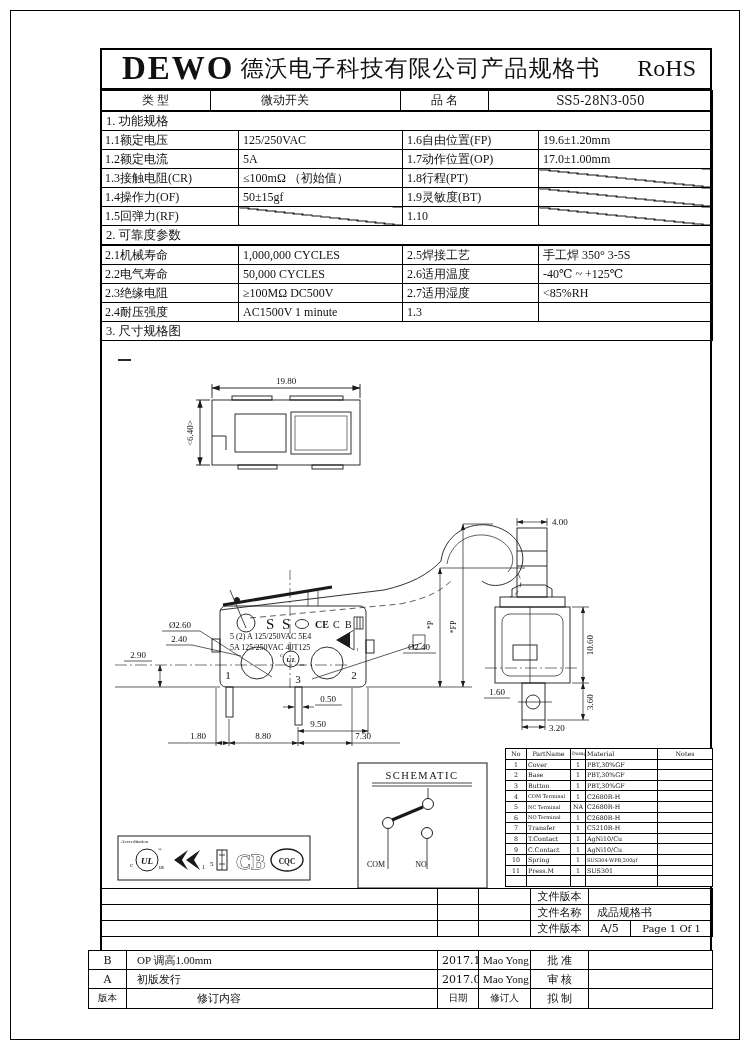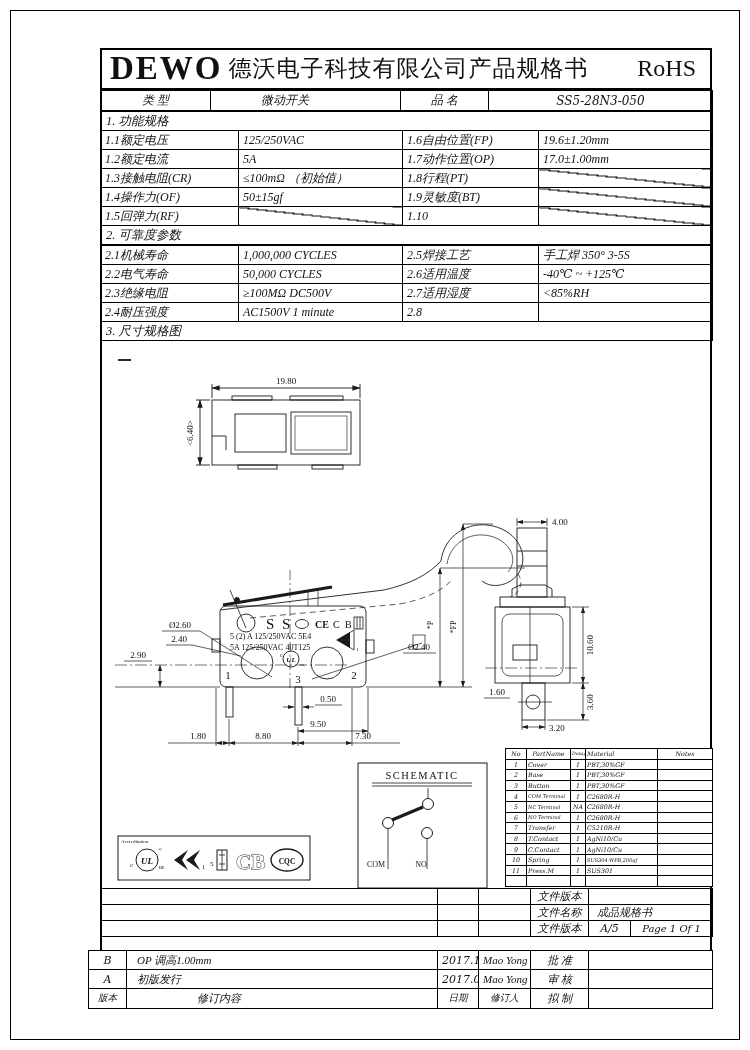--- a/index.html
+++ b/index.html
@@ -2,24 +2,24 @@
 <html><head>
 <meta charset="utf-8">
 <style>
   html,body{margin:0;padding:0;background:#e8e8e8;}
   .page{position:relative;width:750px;height:1050px;background:#fff;overflow:hidden;
         font-family:"Liberation Serif","DejaVu Serif",serif;color:#111;}
   .page-border{position:absolute;left:10px;top:10px;width:728px;height:1028px;border:1px solid #000;}
   .frame{position:absolute;left:100px;top:48px;width:612px;height:960px;border:2px solid #000;box-sizing:border-box;}
   
   .hdr{position:absolute;left:100px;top:48px;width:612px;height:42px;border-bottom:2px solid #000;box-sizing:border-box;display:flex;align-items:center;}
-  .logo{font-weight:bold;font-size:33px;letter-spacing:2px;margin-left:10px;}
+  .logo{font-weight:bold;font-size:33px;letter-spacing:2px;margin-left:22px;}
   .hdr-title{font-size:23px;margin-left:6px;letter-spacing:1px;}
   .rohs{font-size:24px;margin-left:auto;margin-right:16px;}
-  table{border-collapse:collapse;table-layout:fixed;position:absolute;font-style:italic;}
+  table{border-collapse:collapse;table-layout:fixed;position:absolute;}
   td{border:1px solid #000;padding:0 4px;font-size:12px;white-space:nowrap;overflow:hidden;vertical-align:middle;}
   .t-type{left:100px;top:90px;width:612px;}
   .t-type td{height:19px;border-bottom-width:2px;}
   .t-spec{left:100px;top:111px;width:612px;}
   .t-spec td{height:18px;}
   .sec-td{font-size:12.5px;padding-left:5px;}
   .c-center{text-align:center;}
   .diag{background-image:linear-gradient(to top right,transparent calc(50% - 0.6px),#111 calc(50% - 0.6px),#111 calc(50% + 0.6px),transparent calc(50% + 0.6px));}
   
   .t-parts{left:505px;top:748px;width:207px;background:#fff;}
@@ -122,21 +122,21 @@
     </tr>
     <tr>
       <td>2.3绝缘电阻</td>
       <td>≥100MΩ DC500V</td>
       <td>2.7适用湿度</td>
       <td>&lt;85%RH</td>
     </tr>
     <tr>
       <td>2.4耐压强度</td>
       <td>AC1500V 1 minute</td>
-      <td>2.8</td>
+      <td>1.3</td>
       <td></td>
     </tr>
     <tr>
           <td colspan="4" class="sec-td">3.  尺寸规格图</td>
         </tr>
   </tbody>
     </table>
 
   <svg style="position:absolute;left:100px;top:351px" width="612" height="537" viewBox="0 13 612 537">
     <defs>

